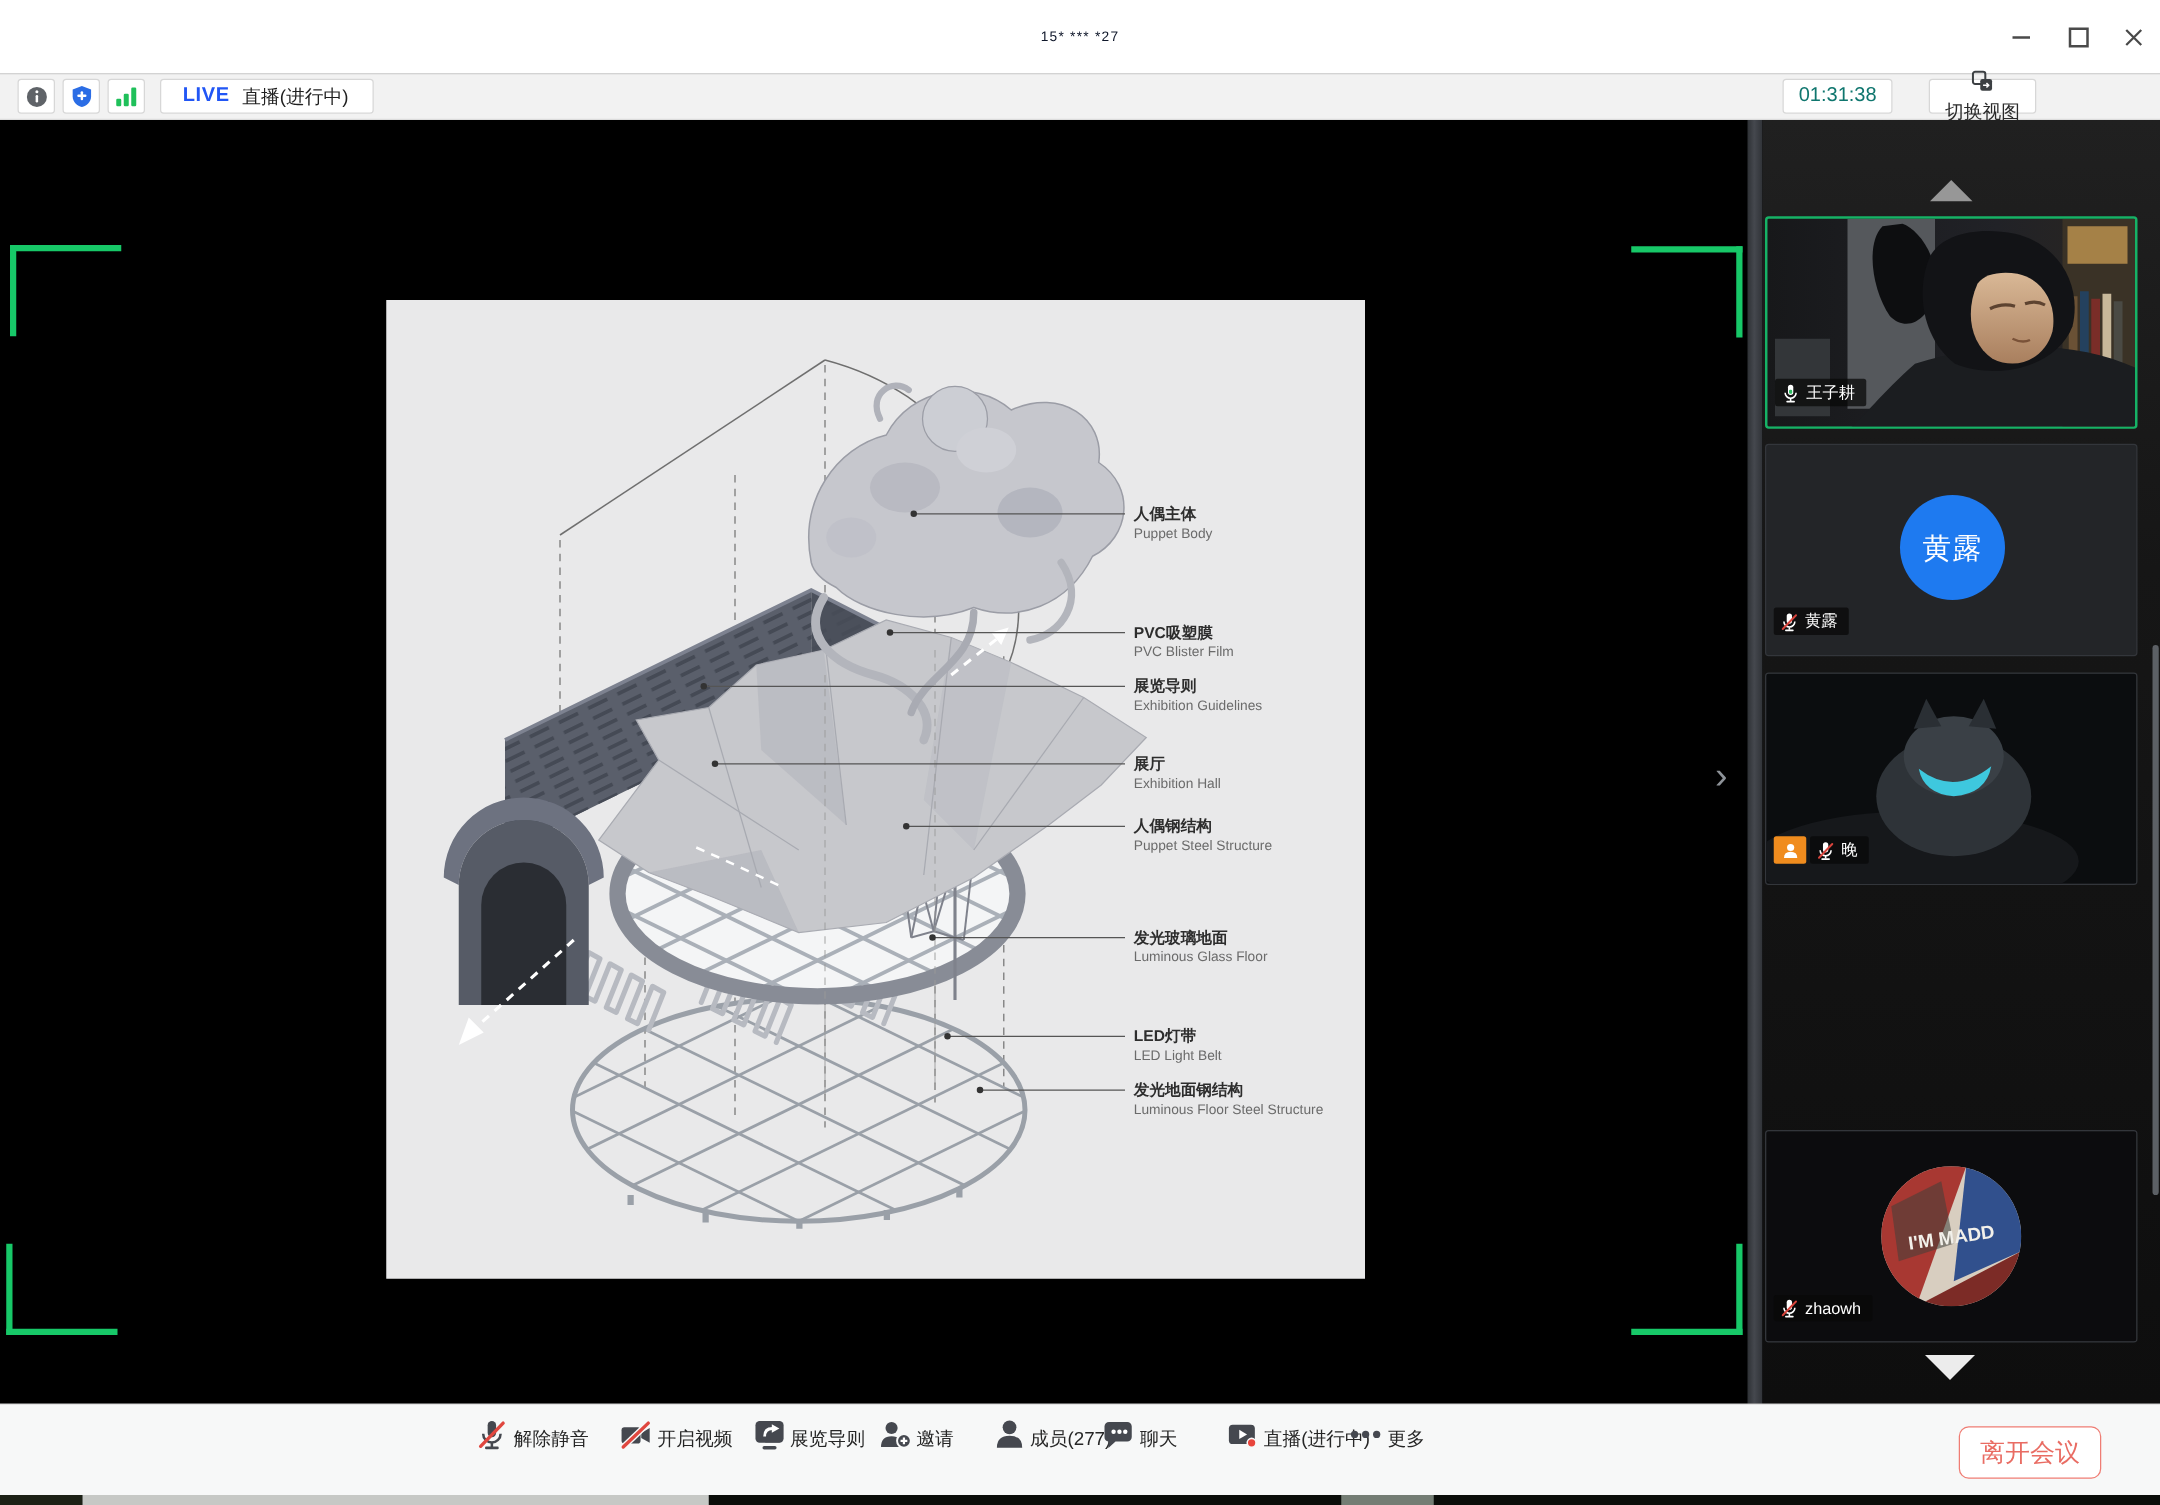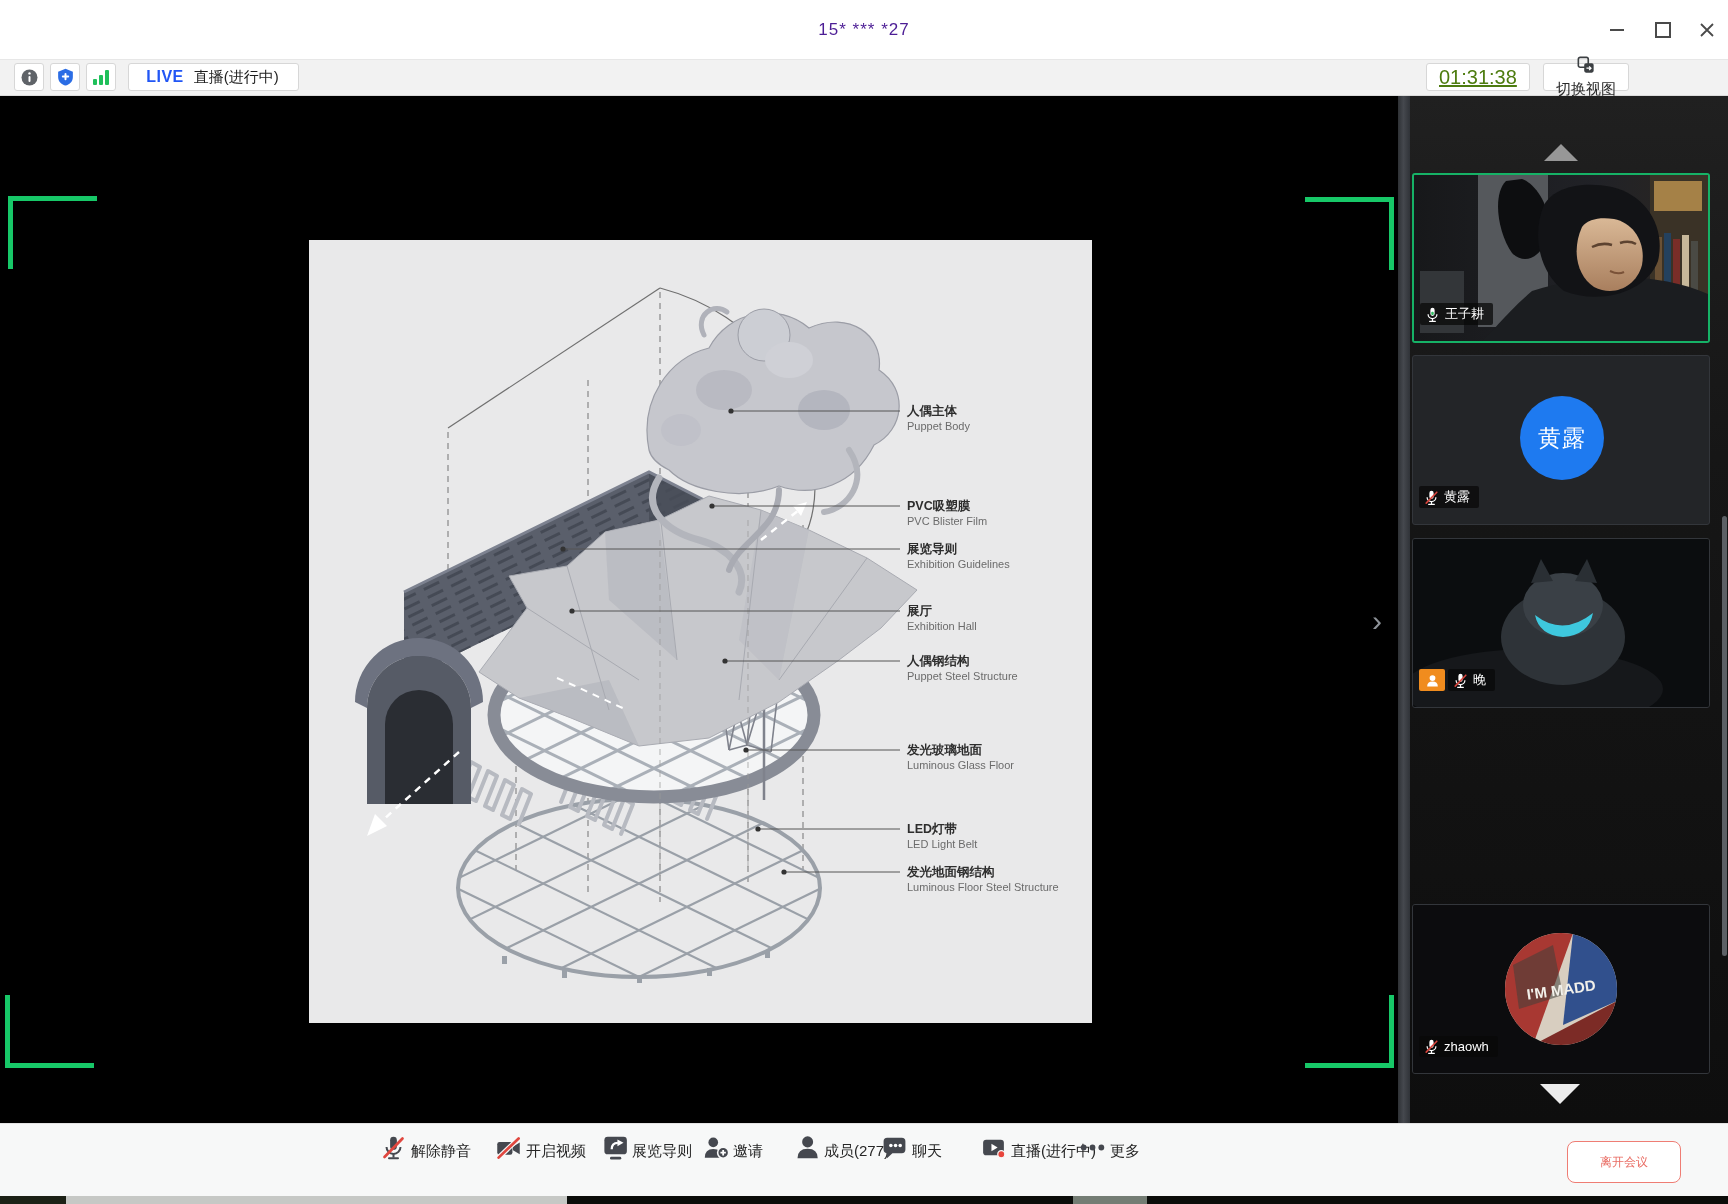--- a/index.html
+++ b/index.html
@@ -3,34 +3,34 @@
 <meta charset="utf-8">
 <style>
   html,body{margin:0;padding:0;}
   body{width:1728px;height:1204px;position:relative;overflow:hidden;background:#000;
        font-family:"Liberation Sans","DejaVu Sans",sans-serif;-webkit-font-smoothing:antialiased;}
   .abs{position:absolute;}
 
   
   .titlebar{left:0;top:0;width:1728px;height:59px;background:#ffffff;}
   .win-title{left:0;top:0;width:100%;height:59px;display:flex;align-items:center;justify-content:center;
-             font-size:17px;color:#4c1d95;letter-spacing:1px;}
+             font-size:11px;color:#0f172a;letter-spacing:1px;}
   .wbtn{top:15px;width:34px;height:30px;display:flex;align-items:center;justify-content:center;cursor:default;}
   .wb-min{left:1600px;} .wb-max{left:1646px;} .wb-close{left:1690px;}
   .glyph-min{width:14px;height:0;border-top:2px solid #4a4a4a;}
   .glyph-max{width:12px;height:12px;border:2px solid #4a4a4a;}
 
   
   .topbar{left:0;top:59px;width:1728px;height:37px;background:#f2f2f2;border-top:1px solid #e7e7e7;
           border-bottom:1px solid #dcdcdc;box-sizing:border-box;}
   .tb-box{position:absolute;top:3px;height:28px;background:#fff;border:1px solid #d7d7d7;border-radius:3px;
           display:flex;align-items:center;justify-content:center;box-sizing:border-box;}
   .live-badge{font-size:16px;font-weight:bold;color:#2156f5;letter-spacing:.5px;margin:0 10px 0 10px;}
   .live-status{font-size:15px;color:#1f1f1f;margin-right:12px;}
-  .timer{font-size:20px;color:#4d7c0f;padding:0 12px;text-decoration:underline;}
+  .timer{font-size:16px;color:#0f766e;padding:0 12px;}
   .switchview{font-size:15px;color:#2a2a2a;padding:0 12px;display:flex;align-items:center;gap:6px;flex-direction:column;}
   .sigbar{display:inline-block;width:4px;background:#1fc05a;border-radius:1px;margin-right:2px;vertical-align:bottom;}
 
   
   .main{left:0;top:96px;width:1398px;height:1027px;background:#000;}
   .cb{position:absolute;width:84px;height:68px;}
   .cb.tl{left:8px;top:100px;border-top:5px solid #17c868;border-left:5px solid #17c868;}
   .cb.tr{left:1305px;top:101px;border-top:5px solid #17c868;border-right:5px solid #17c868;}
   .cb.bl{left:5px;top:899px;border-bottom:5px solid #17c868;border-left:5px solid #17c868;}
   .cb.br{left:1305px;top:899px;border-bottom:5px solid #17c868;border-right:5px solid #17c868;}
@@ -64,21 +64,21 @@
 
   
   .bottombar{left:0;top:1123px;width:1728px;height:73px;background:#f7f8f8;border-top:1px solid #e3e3e3;box-sizing:border-box;}
   .ctrl{position:absolute;top:10px;width:120px;transform:translateX(-50%);display:flex;flex-direction:row;
         align-items:flex-end;gap:4px;cursor:pointer;}
   .ctrl svg{width:27px;height:27px;}
   .ctrl-label{font-size:15px;color:#262626;white-space:nowrap;}
   .chev-up{position:absolute;top:22px;width:0;height:0;border-left:6px solid transparent;
            border-right:6px solid transparent;border-bottom:8px solid #4a4d52;cursor:pointer;}
   .leave-btn{position:absolute;left:1567px;top:17px;width:112px;height:40px;background:#fff;
-             border:1px solid #ef7d74;border-radius:8px;color:#e96c63;font-size:12px;display:flex;
+             border:1px solid #ef7d74;border-radius:8px;color:#e96c63;font-size:20px;display:flex;
              align-items:center;justify-content:center;cursor:pointer;}
 
   
   .strip{left:0;top:1196px;width:1728px;height:8px;background:#0b0d0a;}
   .strip i{position:absolute;top:0;height:8px;display:block;}
 </style>
 </head>
 <body>
 
 <svg width="0" height="0" style="position:absolute" aria-hidden="true">

